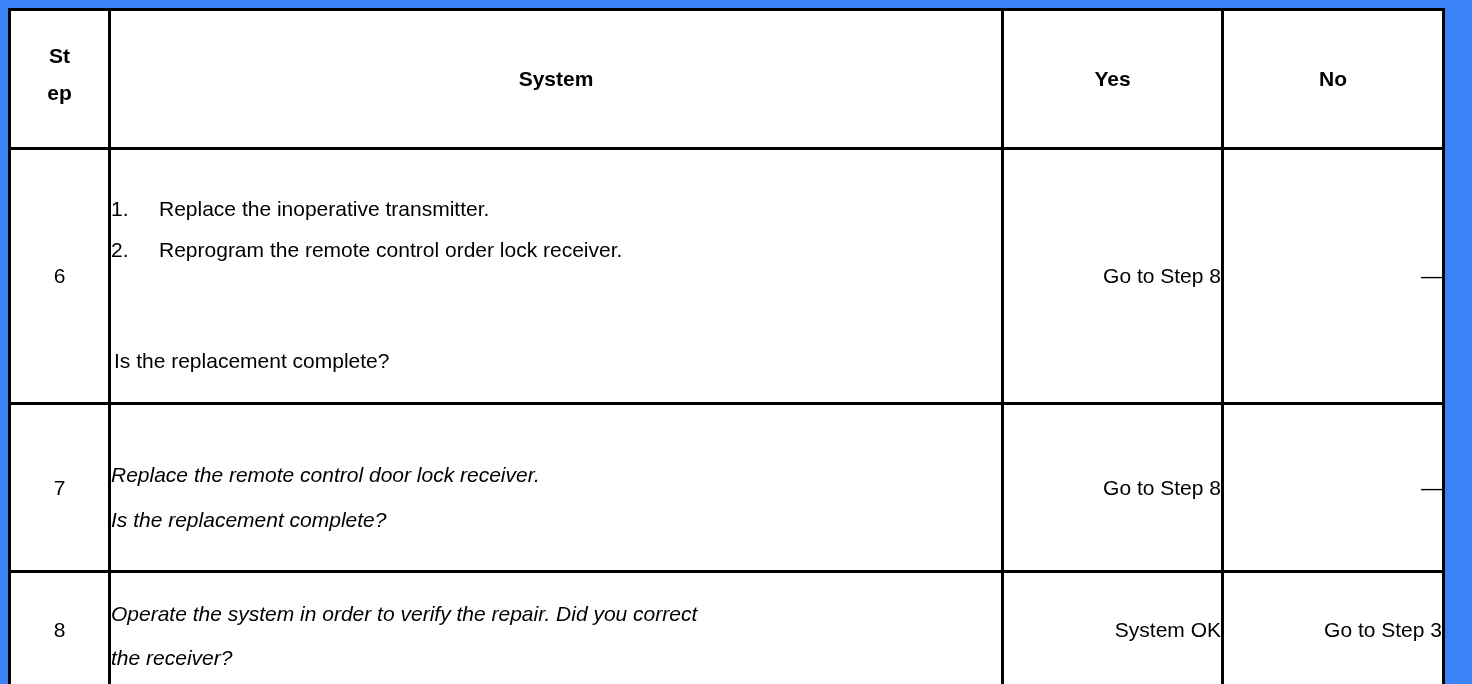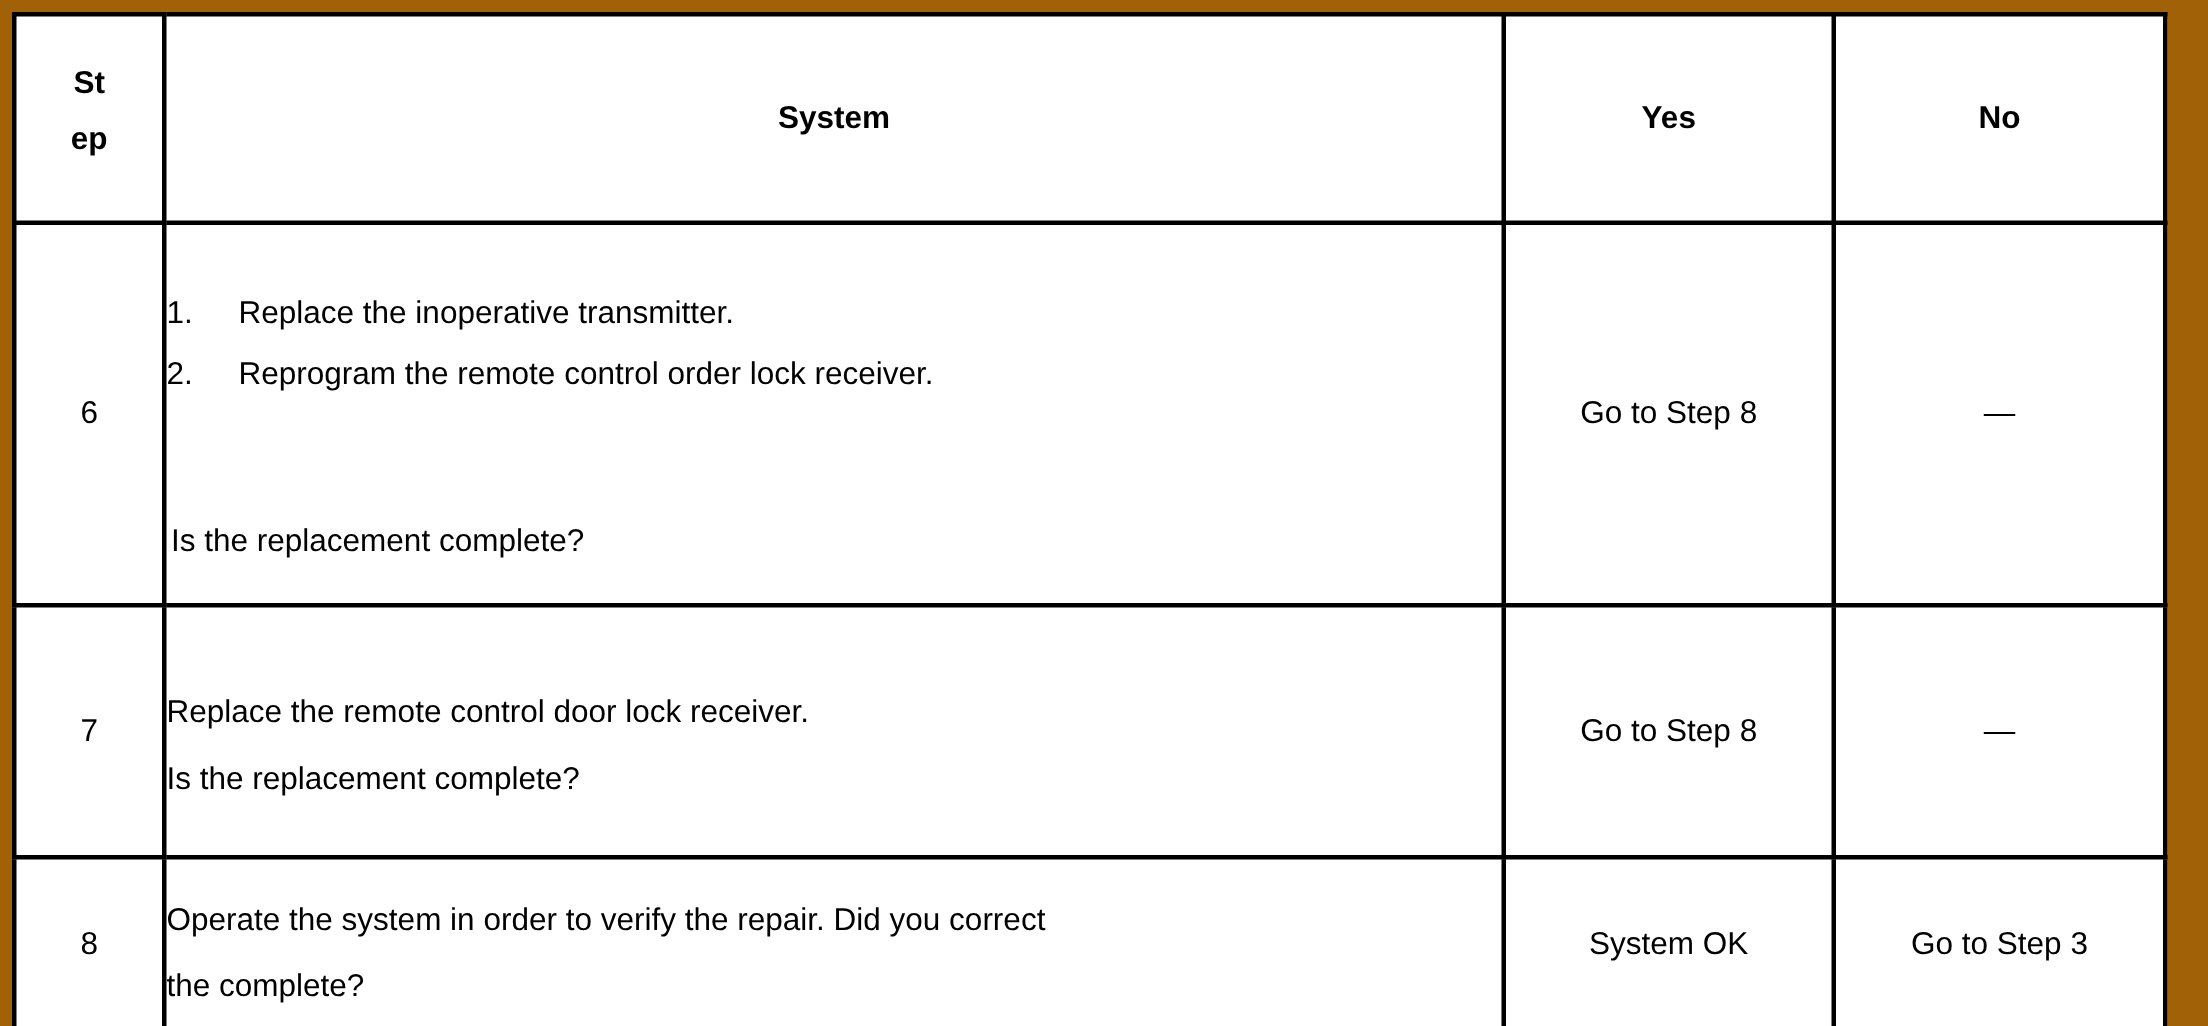--- a/index.html
+++ b/index.html
@@ -12,21 +12,21 @@
     height: 684px;
     font-family: "Liberation Sans", sans-serif;
     color: #000000;
     overflow: hidden;
   }
 
   .sheet {
     position: relative;
     width: 1472px;
     height: 684px;
-    background: #a16207;
+    background: #3b82f6;
   }
 
   table.diag-table {
     position: absolute;
     left: 8px;
     top: 8px;
     width: 1434px;
     border-collapse: collapse;
     table-layout: fixed;
     background: #ffffff;
@@ -67,21 +67,21 @@
     font-size: 21px;
     vertical-align: middle;
   }
   td.action-cell {
     text-align: left;
     font-size: 21px;
     padding: 0 12px 0 18px;
     vertical-align: top;
   }
   td.ans-cell {
-    text-align: center;
+    text-align: right;
     font-size: 21px;
     vertical-align: bottom;
     padding-bottom: 14px;
   }
 
   
   tr.row-6 td { height: 252px; }
   tr.row-7 td { height: 165px; }
   tr.row-8 td { height: 114px; }
 
@@ -111,20 +111,21 @@
     font-size: 21px;
     line-height: 1.15;
     padding-left: 3px;
   }
   .spacer-mid { height: 70px; }
 
   .txt-line {
     font-size: 21px;
     line-height: 1.15;
     margin-bottom: 20px;
+    font-style: italic;
   }
   .txt-line.last { margin-bottom: 0; }
 
   .pad-8 { height: 12px; }
   .pad-14 { height: 20px; }
 
   .dash {
     font-size: 21px;
     letter-spacing: 0;
   }
@@ -186,21 +187,21 @@
         </td>
         <td class="ans-cell">Go to Step 8</td>
         <td class="ans-cell dash">—</td>
       </tr>
 
       <tr class="row-8">
         <td class="step-cell">8</td>
         <td class="action-cell">
           <div class="pad-8"></div>
           <div class="txt-line">Operate the system in order to verify the repair. Did you correct</div>
-          <div class="txt-line last">the complete?</div>
+          <div class="txt-line last">the receiver?</div>
         </td>
         <td class="ans-cell">System OK</td>
         <td class="ans-cell">Go to Step 3</td>
       </tr>
 
     </tbody>
   </table>
 
 </div>
 

